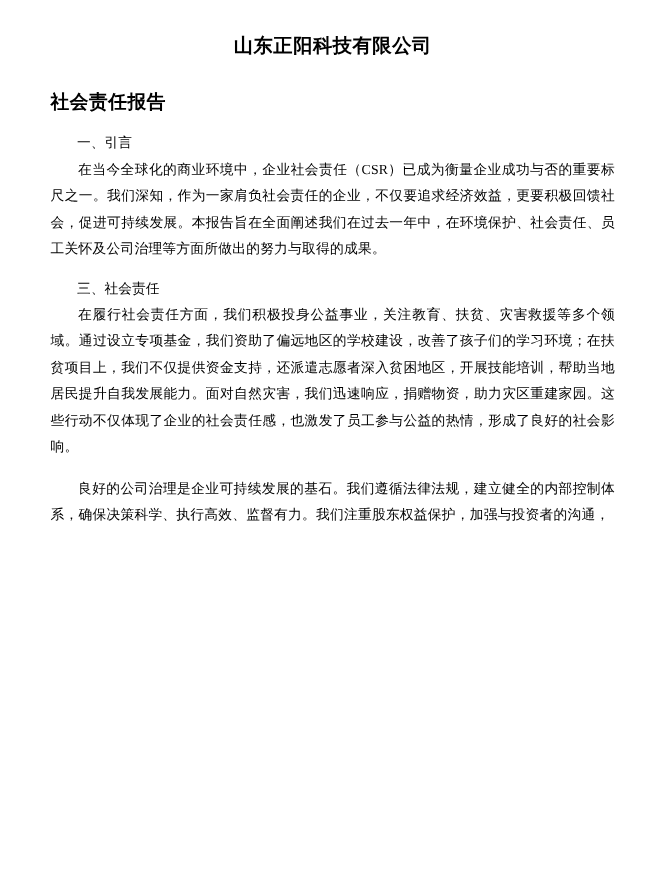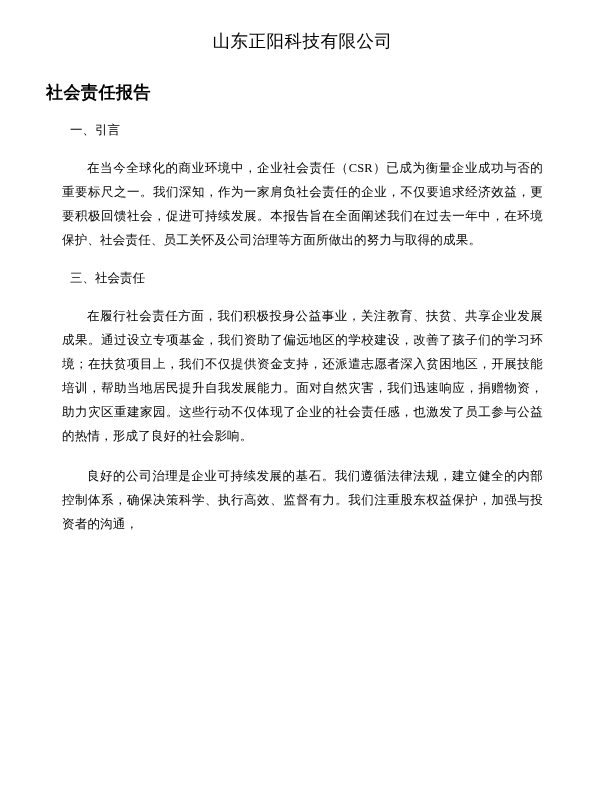--- a/index.html
+++ b/index.html
@@ -16,21 +16,21 @@
     height: 800px;
     background: #ffffff;
     box-sizing: border-box;
     padding: 22px 46px 0 46px;
     overflow: hidden;
     position: relative;
   }
   .doc-title {
     text-align: center;
     font-size: 17.5px;
-    font-weight: normal;
+    font-weight: bold;
     letter-spacing: 0.5px;
     margin: 6px 0 0 0;
     line-height: 1.5;
   }
   .doc-subtitle {
     text-align: left;
     font-size: 17px;
     font-weight: bold;
     letter-spacing: 0.5px;
     margin: 26px 0 0 0;
@@ -42,21 +42,21 @@
   .section-heading {
     font-size: 12.5px;
     font-weight: normal;
     text-indent: 24px;
     line-height: 1.6;
     margin: 0 0 2px 0;
   }
   .section-body p {
     font-size: 12.5px;
     line-height: 1.92;
-    margin: 16px;
+    margin: 0;
     text-indent: 25px;
     text-align: justify;
     text-justify: inter-ideograph;
     letter-spacing: 0.2px;
   }
 </style>
 </head>
 <body>
 
 <div class="page">
@@ -68,21 +68,21 @@
     <div class="section-heading">一、引言</div>
     <div class="section-body">
       <p>在当今全球化的商业环境中，企业社会责任（CSR）已成为衡量企业成功与否的重要标尺之一。我们深知，作为一家肩负社会责任的企业，不仅要追求经济效益，更要积极回馈社会，促进可持续发展。本报告旨在全面阐述我们在过去一年中，在环境保护、社会责任、员工关怀及公司治理等方面所做出的努力与取得的成果。</p>
     </div>
   </div>
 
 
   <div class="section">
     <div class="section-heading">三、社会责任</div>
     <div class="section-body">
-      <p>在履行社会责任方面，我们积极投身公益事业，关注教育、扶贫、共享企业发展成果。通过设立专项基金，我们资助了偏远地区的学校建设，改善了孩子们的学习环境；在扶贫项目上，我们不仅提供资金支持，还派遣志愿者深入贫困地区，开展技能培训，帮助当地居民提升自我发展能力。面对自然灾害，我们迅速响应，捐赠物资，助力灾区重建家园。这些行动不仅体现了企业的社会责任感，也激发了员工参与公益的热情，形成了良好的社会影响。</p>
+      <p>在履行社会责任方面，我们积极投身公益事业，关注教育、扶贫、灾害救援等多个领域。通过设立专项基金，我们资助了偏远地区的学校建设，改善了孩子们的学习环境；在扶贫项目上，我们不仅提供资金支持，还派遣志愿者深入贫困地区，开展技能培训，帮助当地居民提升自我发展能力。面对自然灾害，我们迅速响应，捐赠物资，助力灾区重建家园。这些行动不仅体现了企业的社会责任感，也激发了员工参与公益的热情，形成了良好的社会影响。</p>
     </div>
   </div>
 
 
   <div class="section">
     <div class="section-body">
       <p>良好的公司治理是企业可持续发展的基石。我们遵循法律法规，建立健全的内部控制体系，确保决策科学、执行高效、监督有力。我们注重股东权益保护，加强与投资者的沟通，</p>
     </div>
   </div>
 

